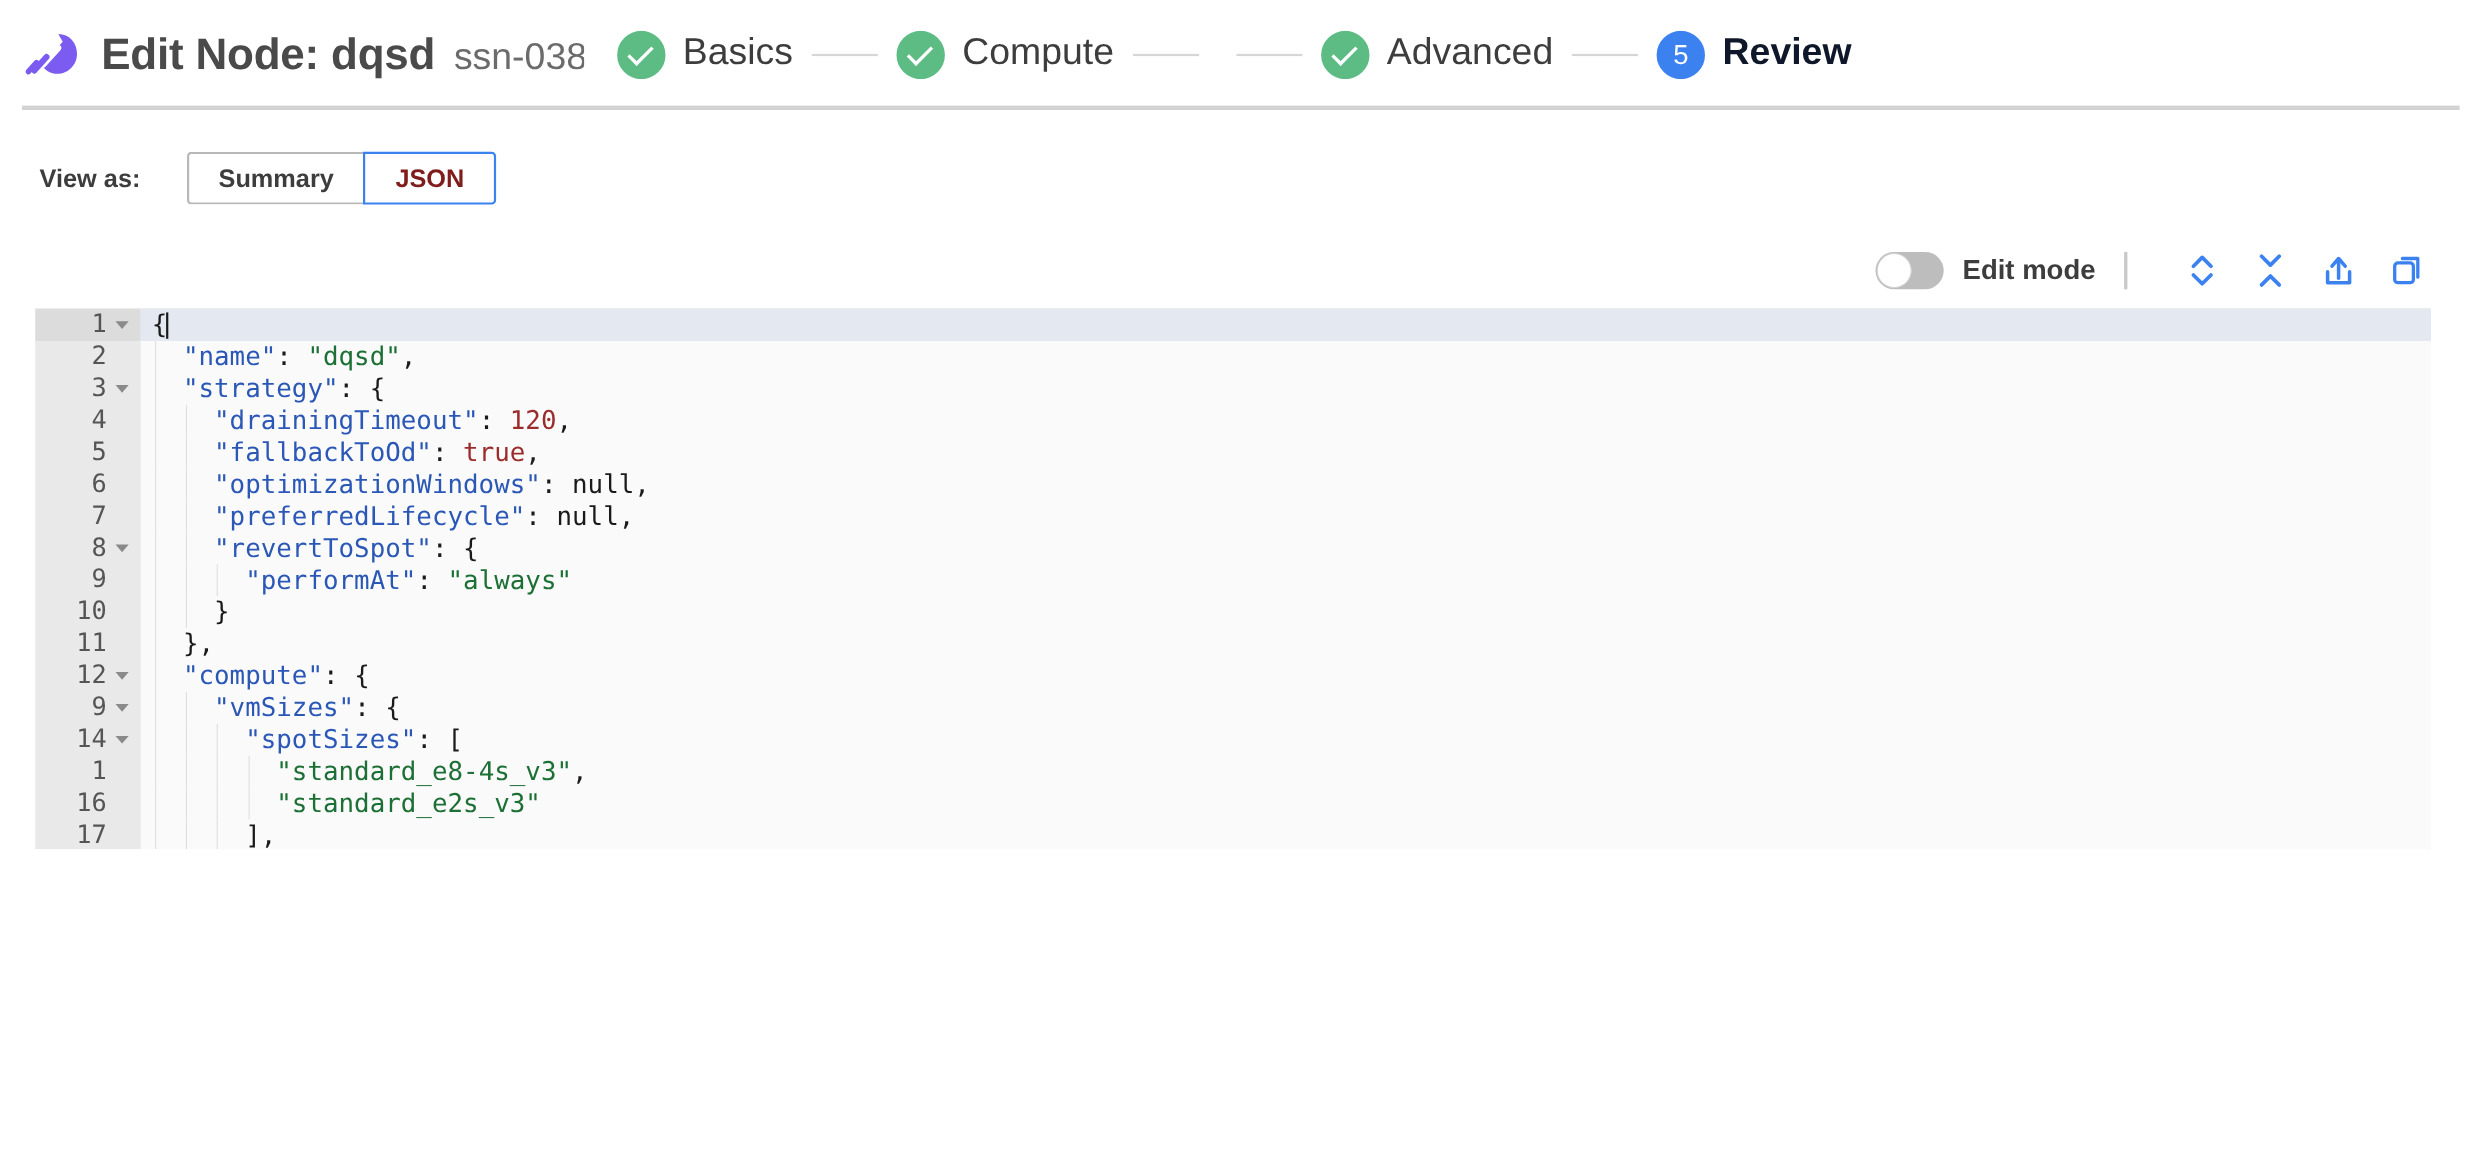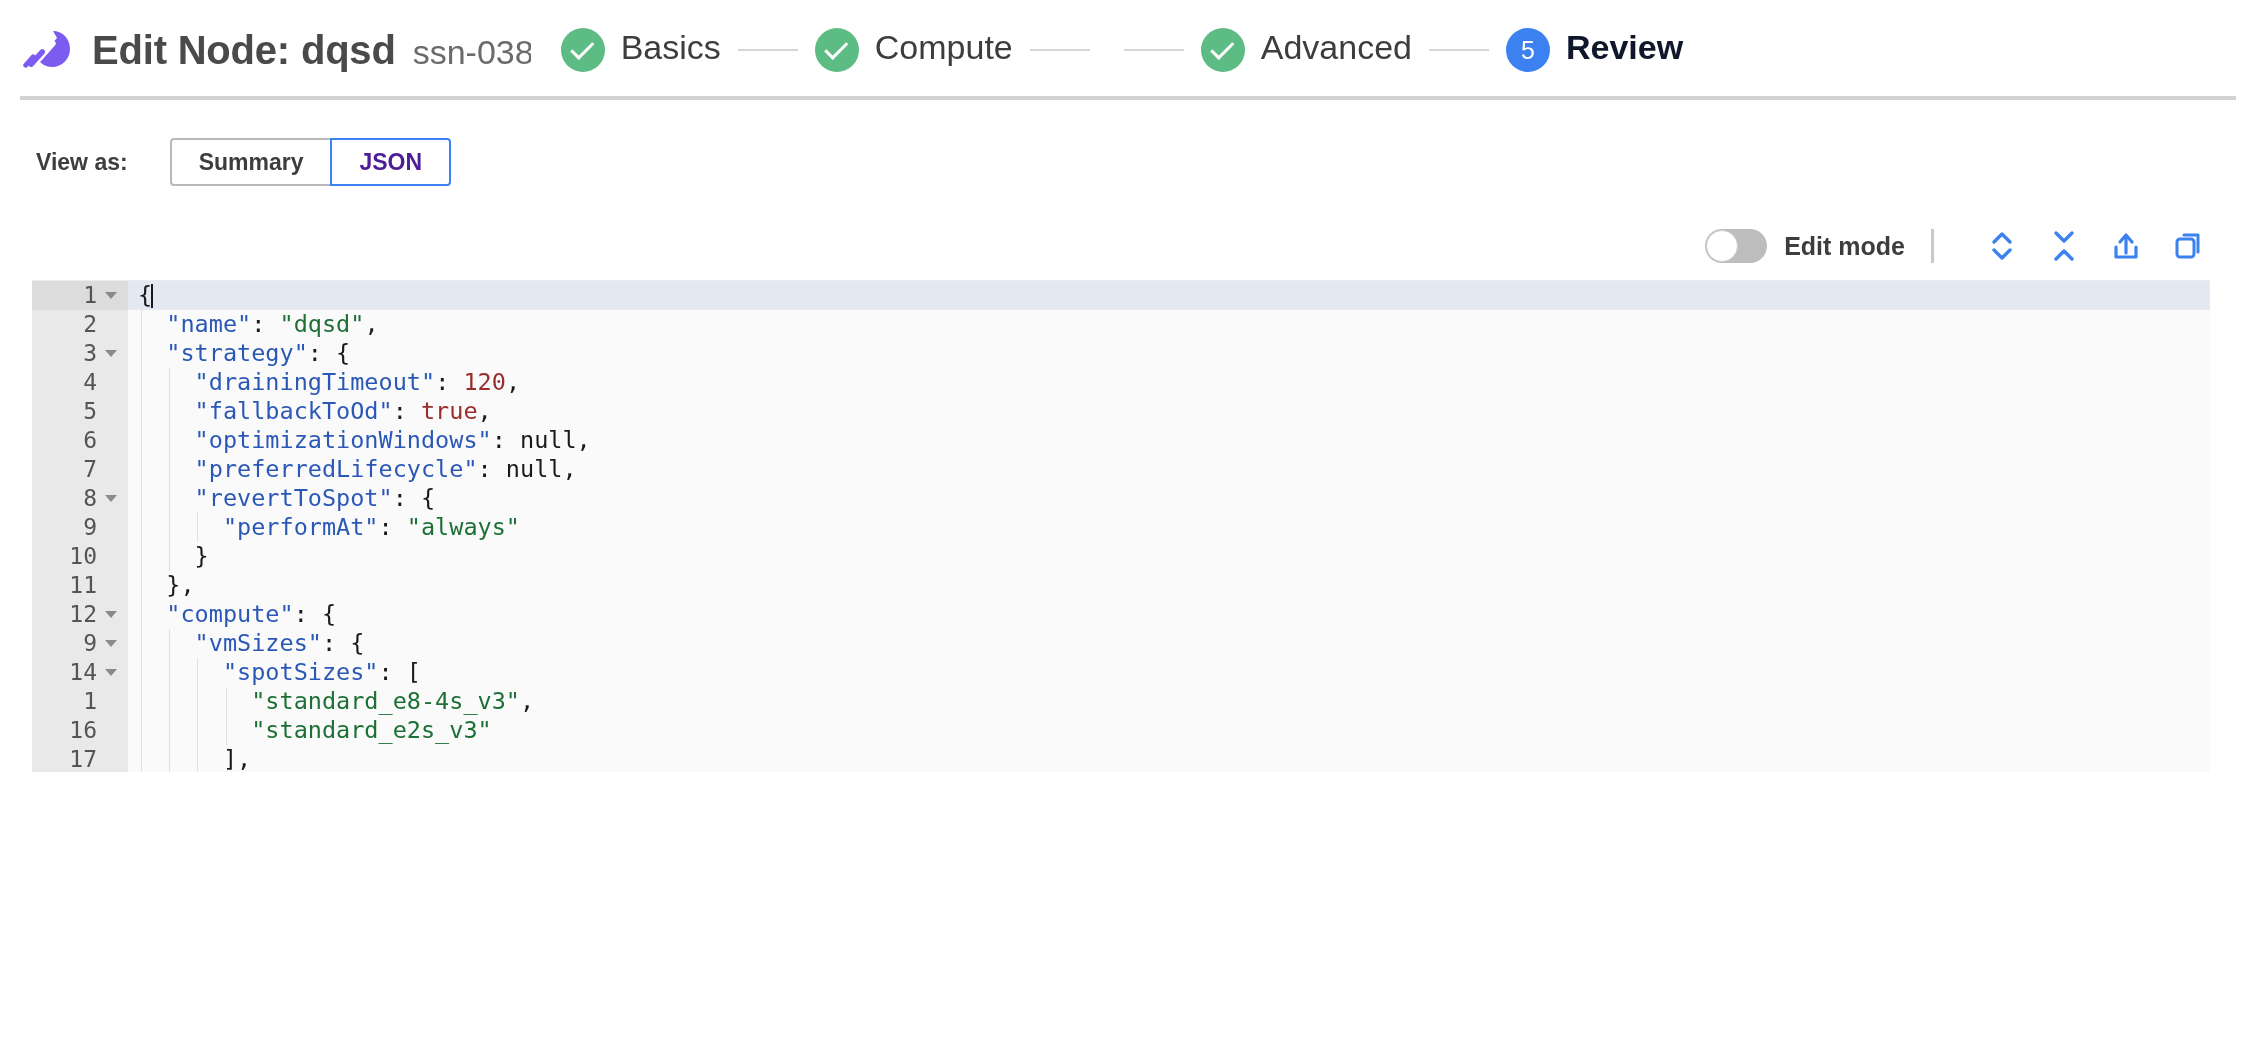--- a/index.html
+++ b/index.html
@@ -144,21 +144,21 @@
     cursor: pointer;
     user-select: none;
   }
   .seg-btn.inactive {
     color: #3d3d3d;
     border: 2px solid #b8b8b8;
     border-right: none;
     border-radius: 4px 0 0 4px;
   }
   .seg-btn.active {
-    color: #4c1d95;
+    color: #7f1d1d;
     border: 2px solid #3b82f0;
     border-radius: 0 4px 4px 0;
     position: relative;
     z-index: 2;
   }
 
   
   .editor-toolbar {
     display: flex;
     align-items: center;

